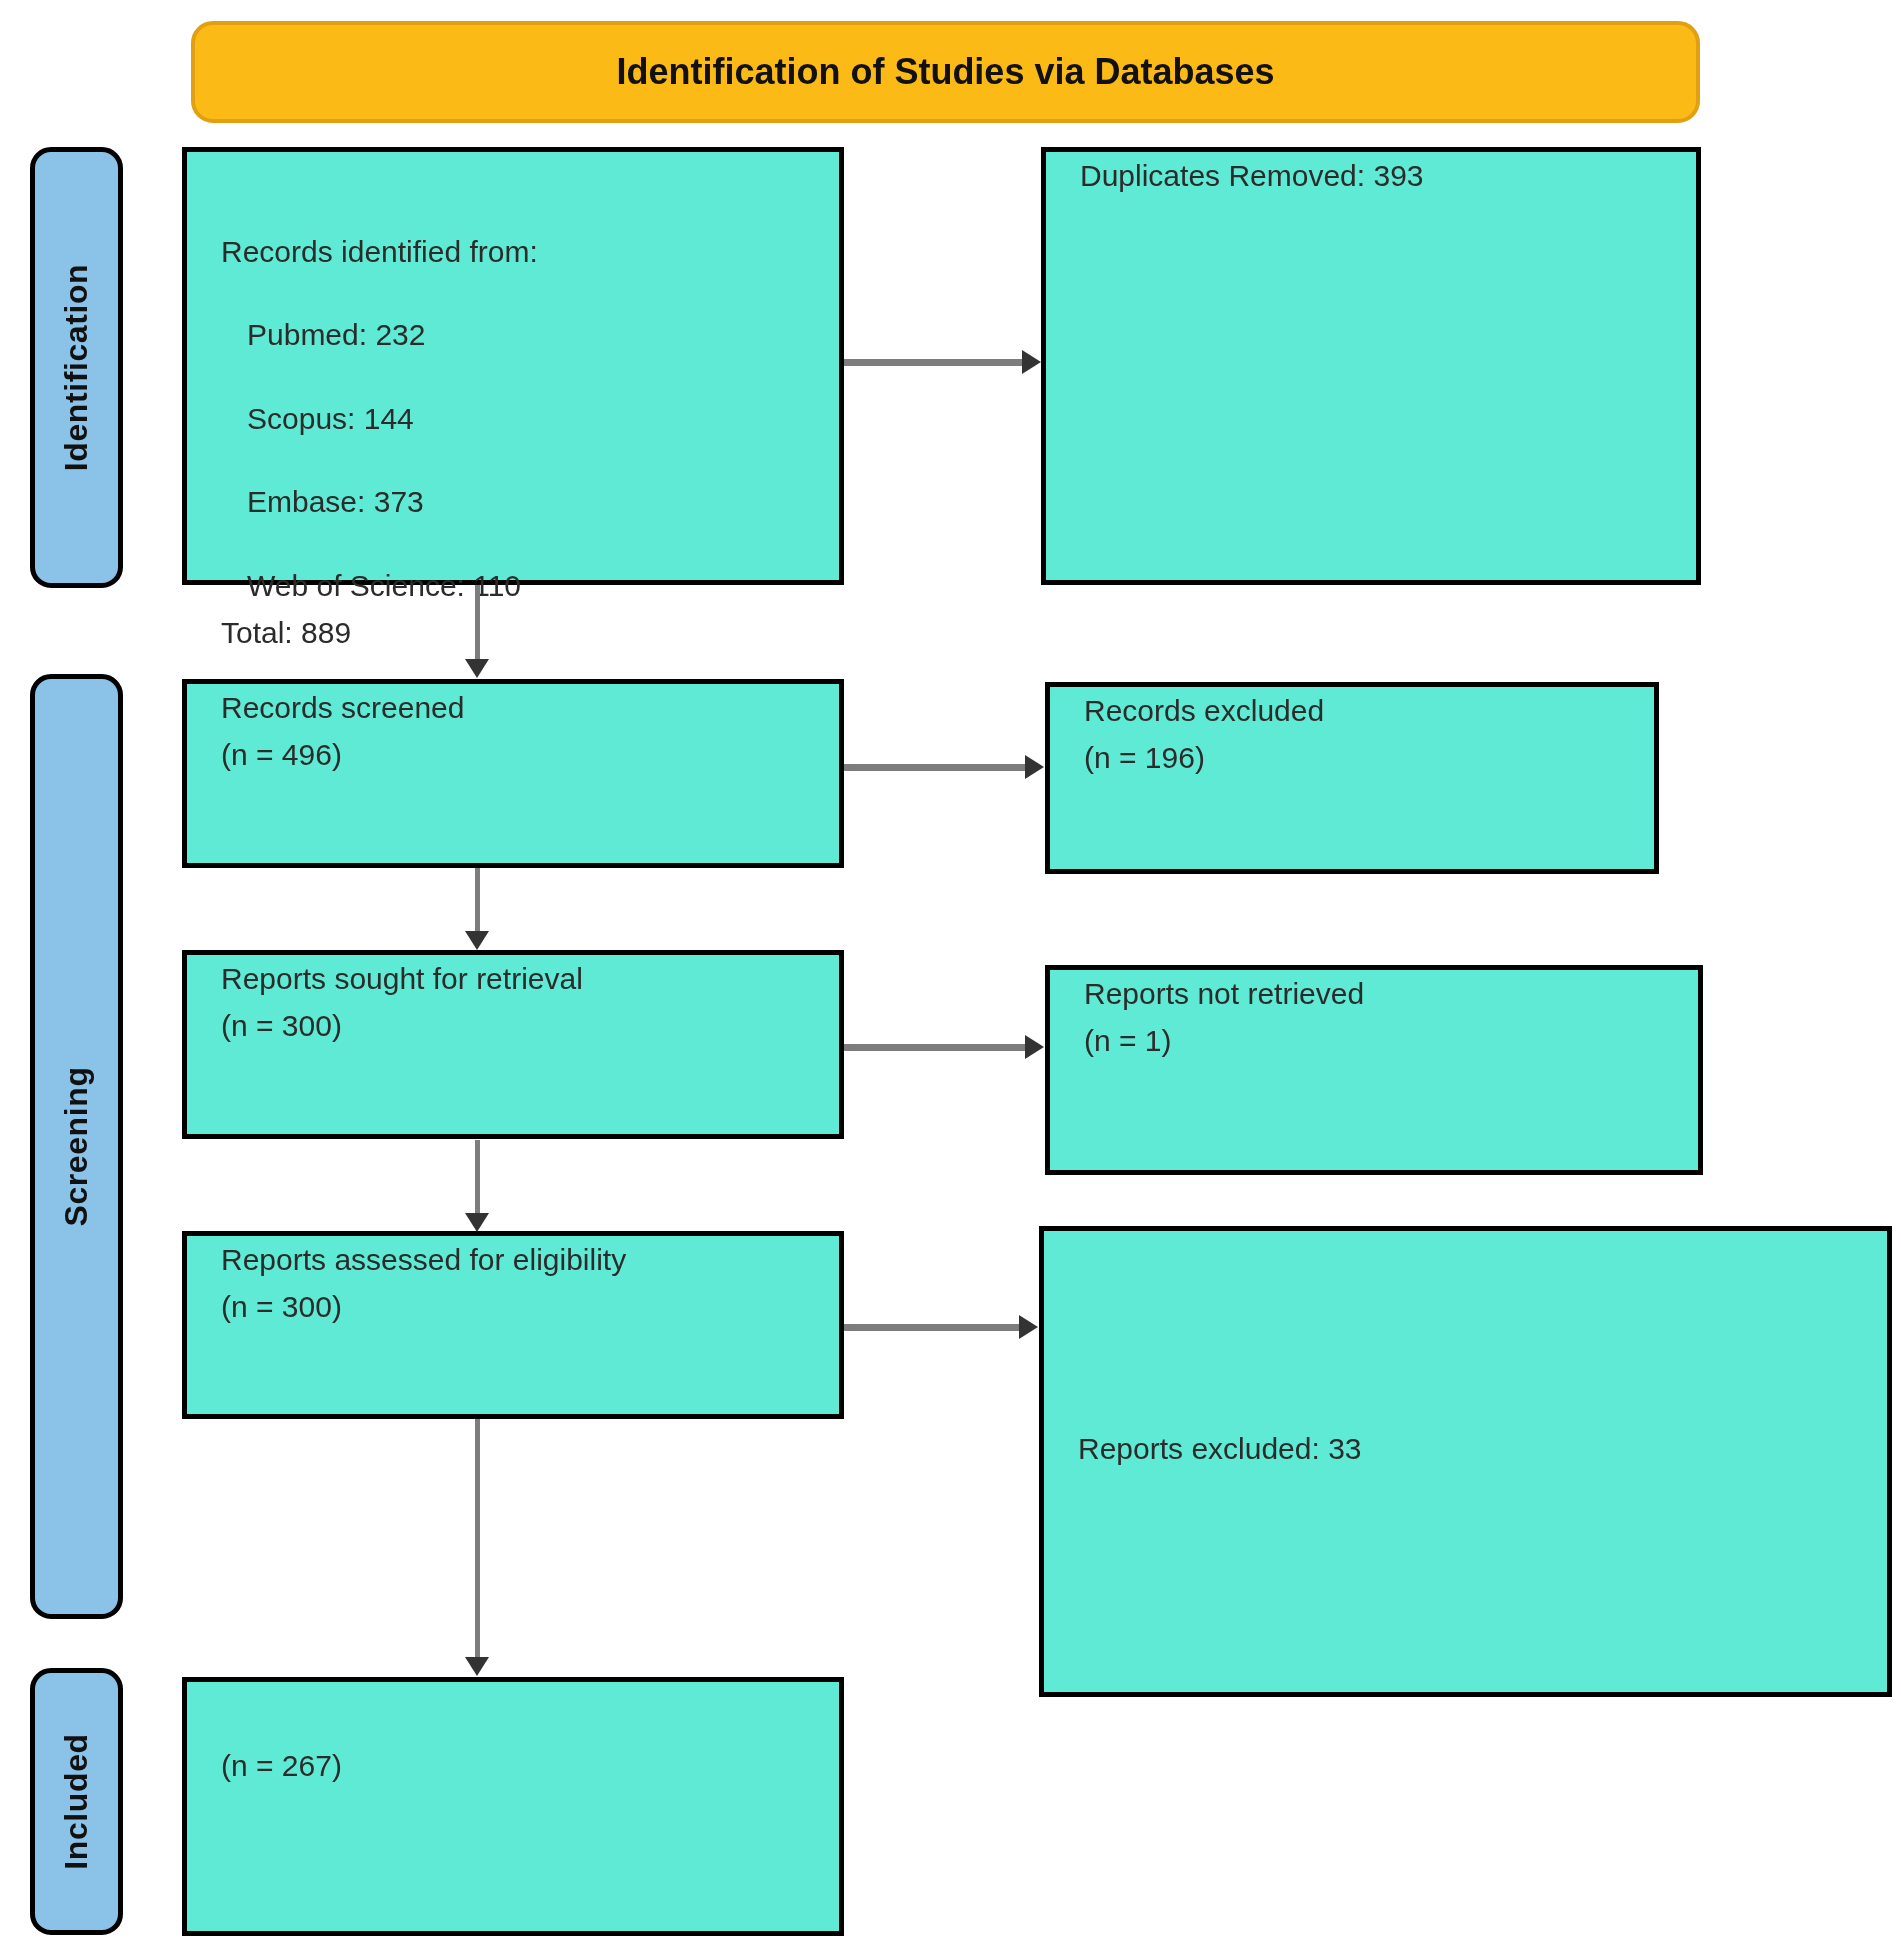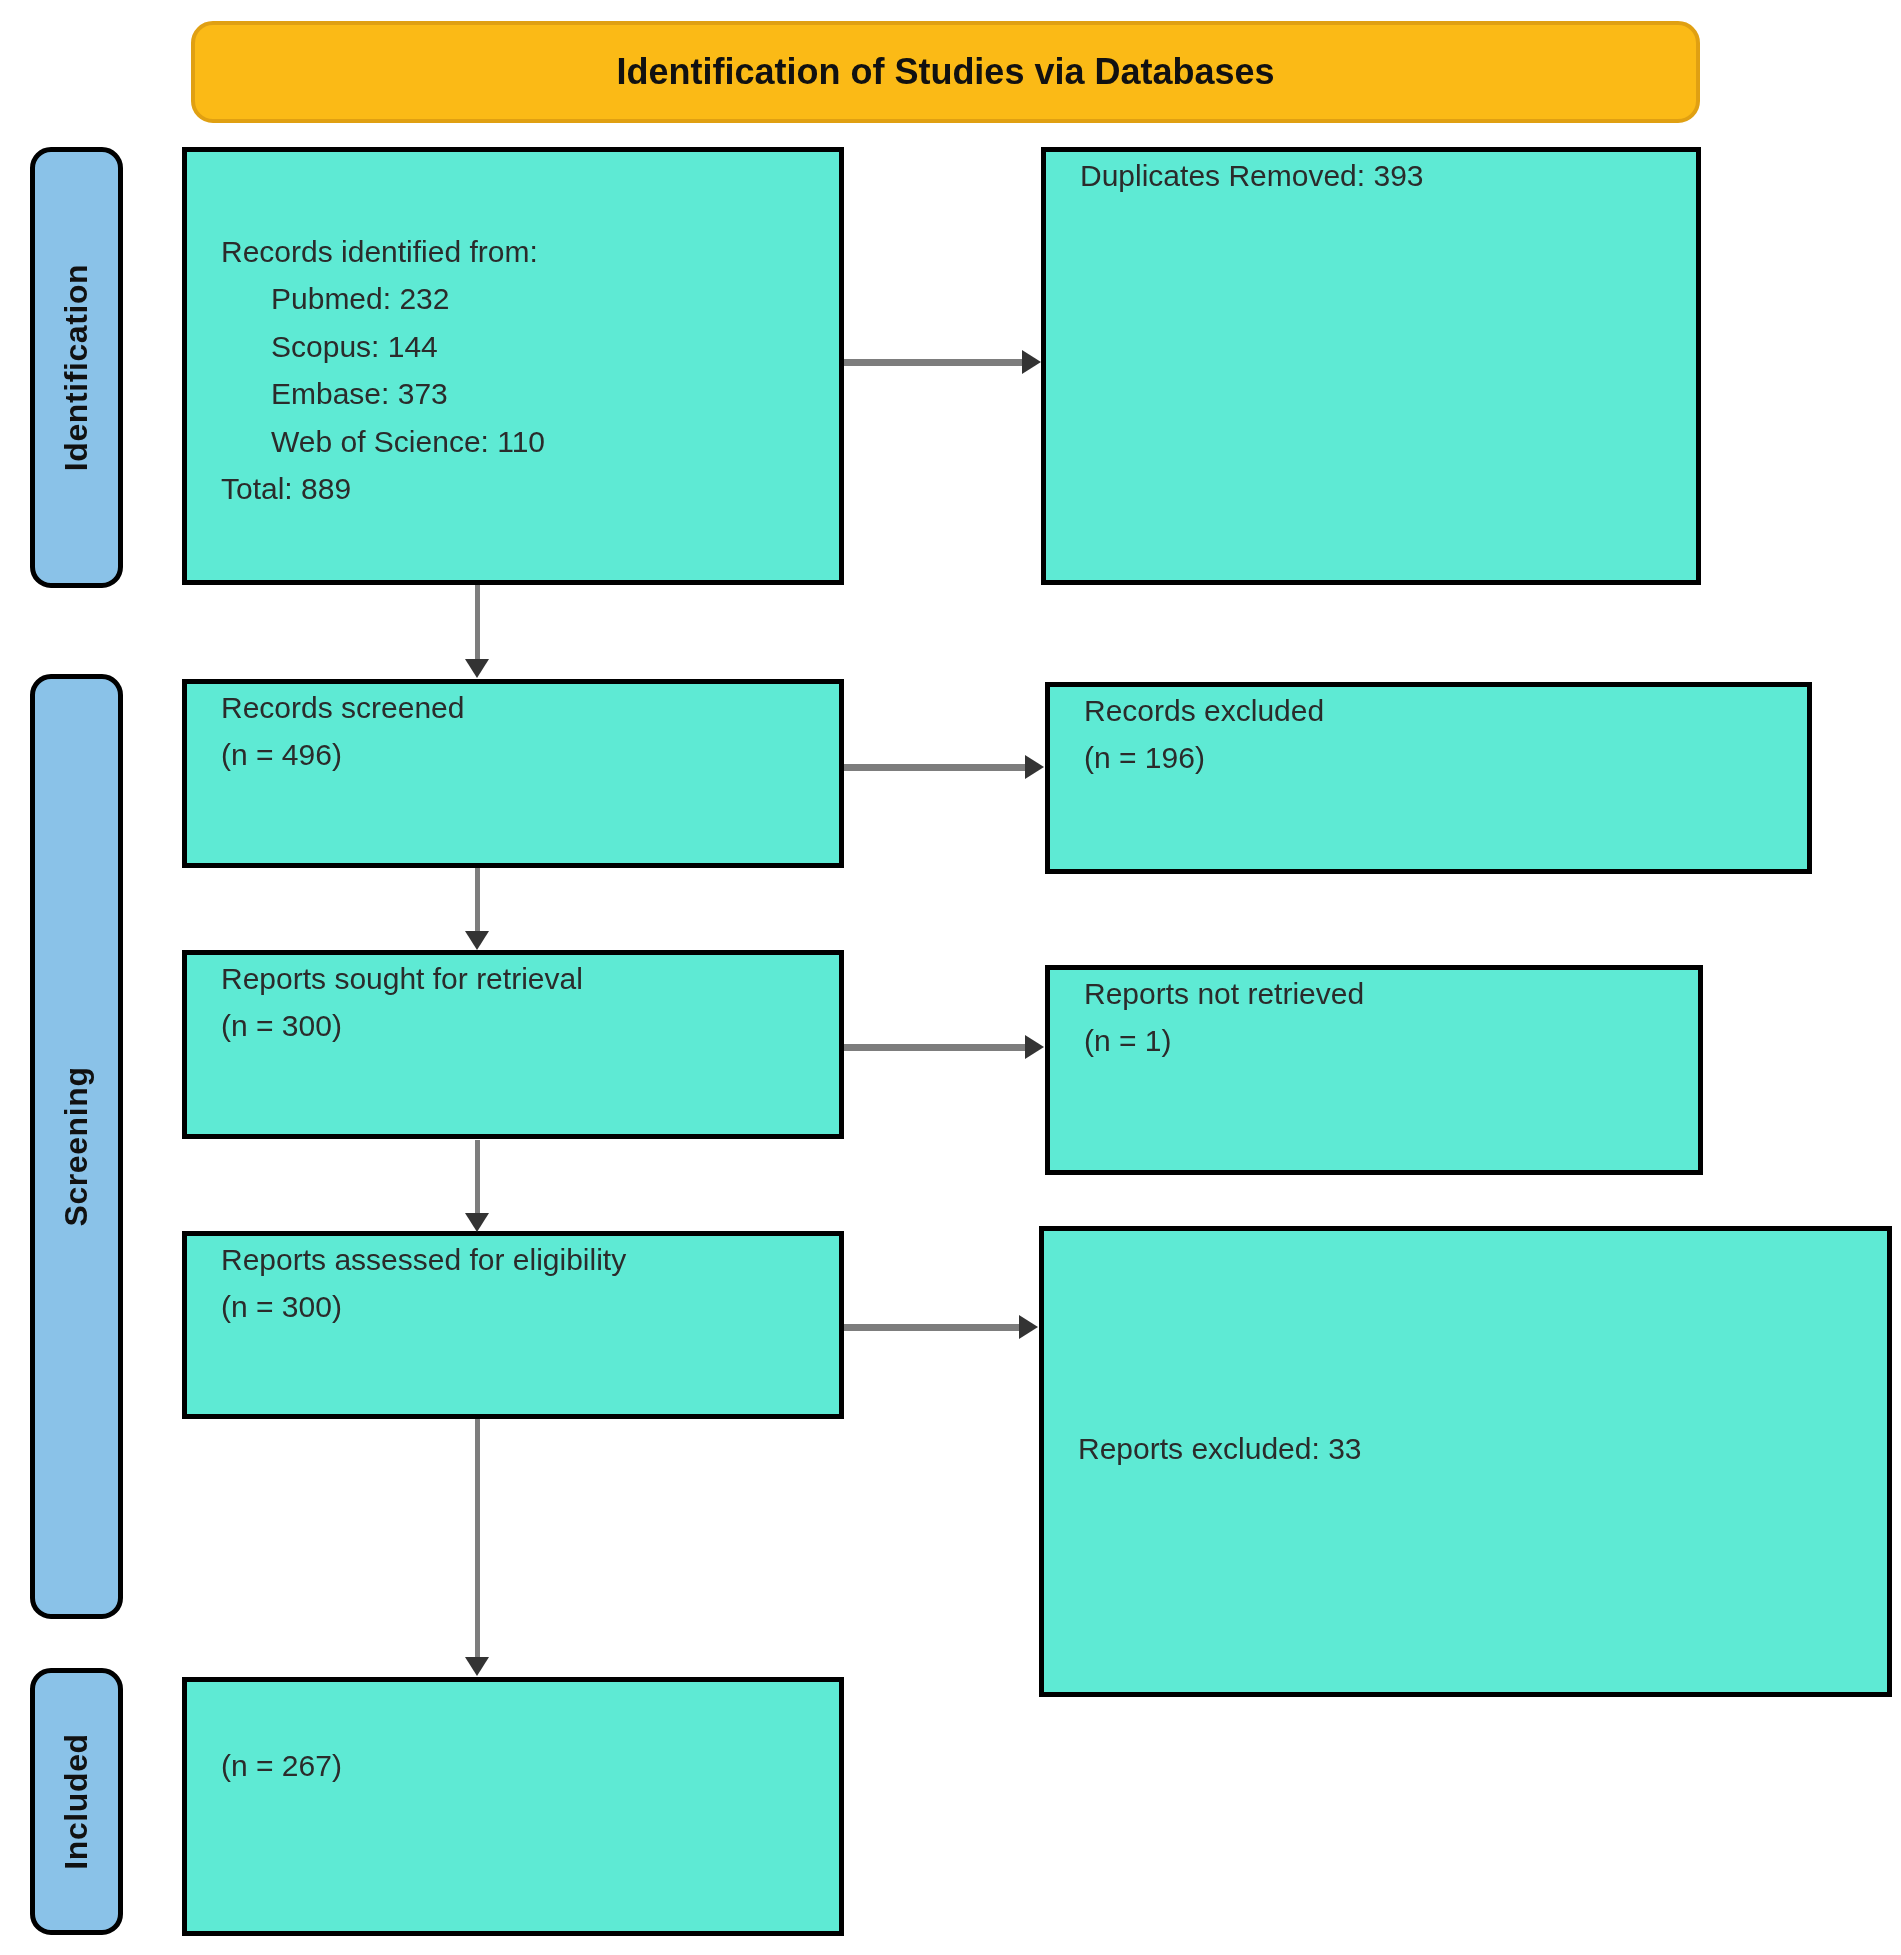--- a/index.html
+++ b/index.html
@@ -48,21 +48,21 @@
     border: 5.8px solid var(--box-border, #000);
     box-sizing: border-box;
     font-size: 30px;
     line-height: 1.58;
     color: #2b2b2b;
   }
   .box.vcenter {
     display: flex; flex-direction: column; justify-content: flex-start;
   }
   .pad { padding-left: 34px; padding-right: 19.4px; }
-  .indent { padding-left: 84px; }
+  .indent { padding-left: 60px; margin-top: 36px; }
   .harrow {
     position: absolute;
     height: 7.1px;
     background: var(--arrow-line, #7D7D7D);
   }
   .harrow:after {
     content: "";
     position: absolute;
     right: -19.4px; top: 50%;
     margin-top: -12.3px;
@@ -115,21 +115,21 @@
 
   <div class="box vcenter" style="left:1041px; top:147px; width:660px; height:438px;">
     <div class="pad">Duplicates Removed: 393</div>
   </div>
 
   <div class="box vcenter" style="left:182px; top:679px; width:662px; height:189px;">
     <div class="pad">Records screened</div>
     <div class="pad">(n = 496)</div>
   </div>
 
-  <div class="box vcenter" style="left:1045px; top:682px; width:767px; height:192px;">
+  <div class="box vcenter" style="left:1045px; top:682px; width:614px; height:192px;">
     <div class="pad">Records excluded</div>
     <div class="pad">(n = 196)</div>
   </div>
 
   <div class="box vcenter" style="left:182px; top:950px; width:662px; height:189px;">
     <div class="pad">Reports sought for retrieval</div>
     <div class="pad">(n = 300)</div>
   </div>
 
   <div class="box vcenter" style="left:1045px; top:965px; width:658px; height:210px;">

